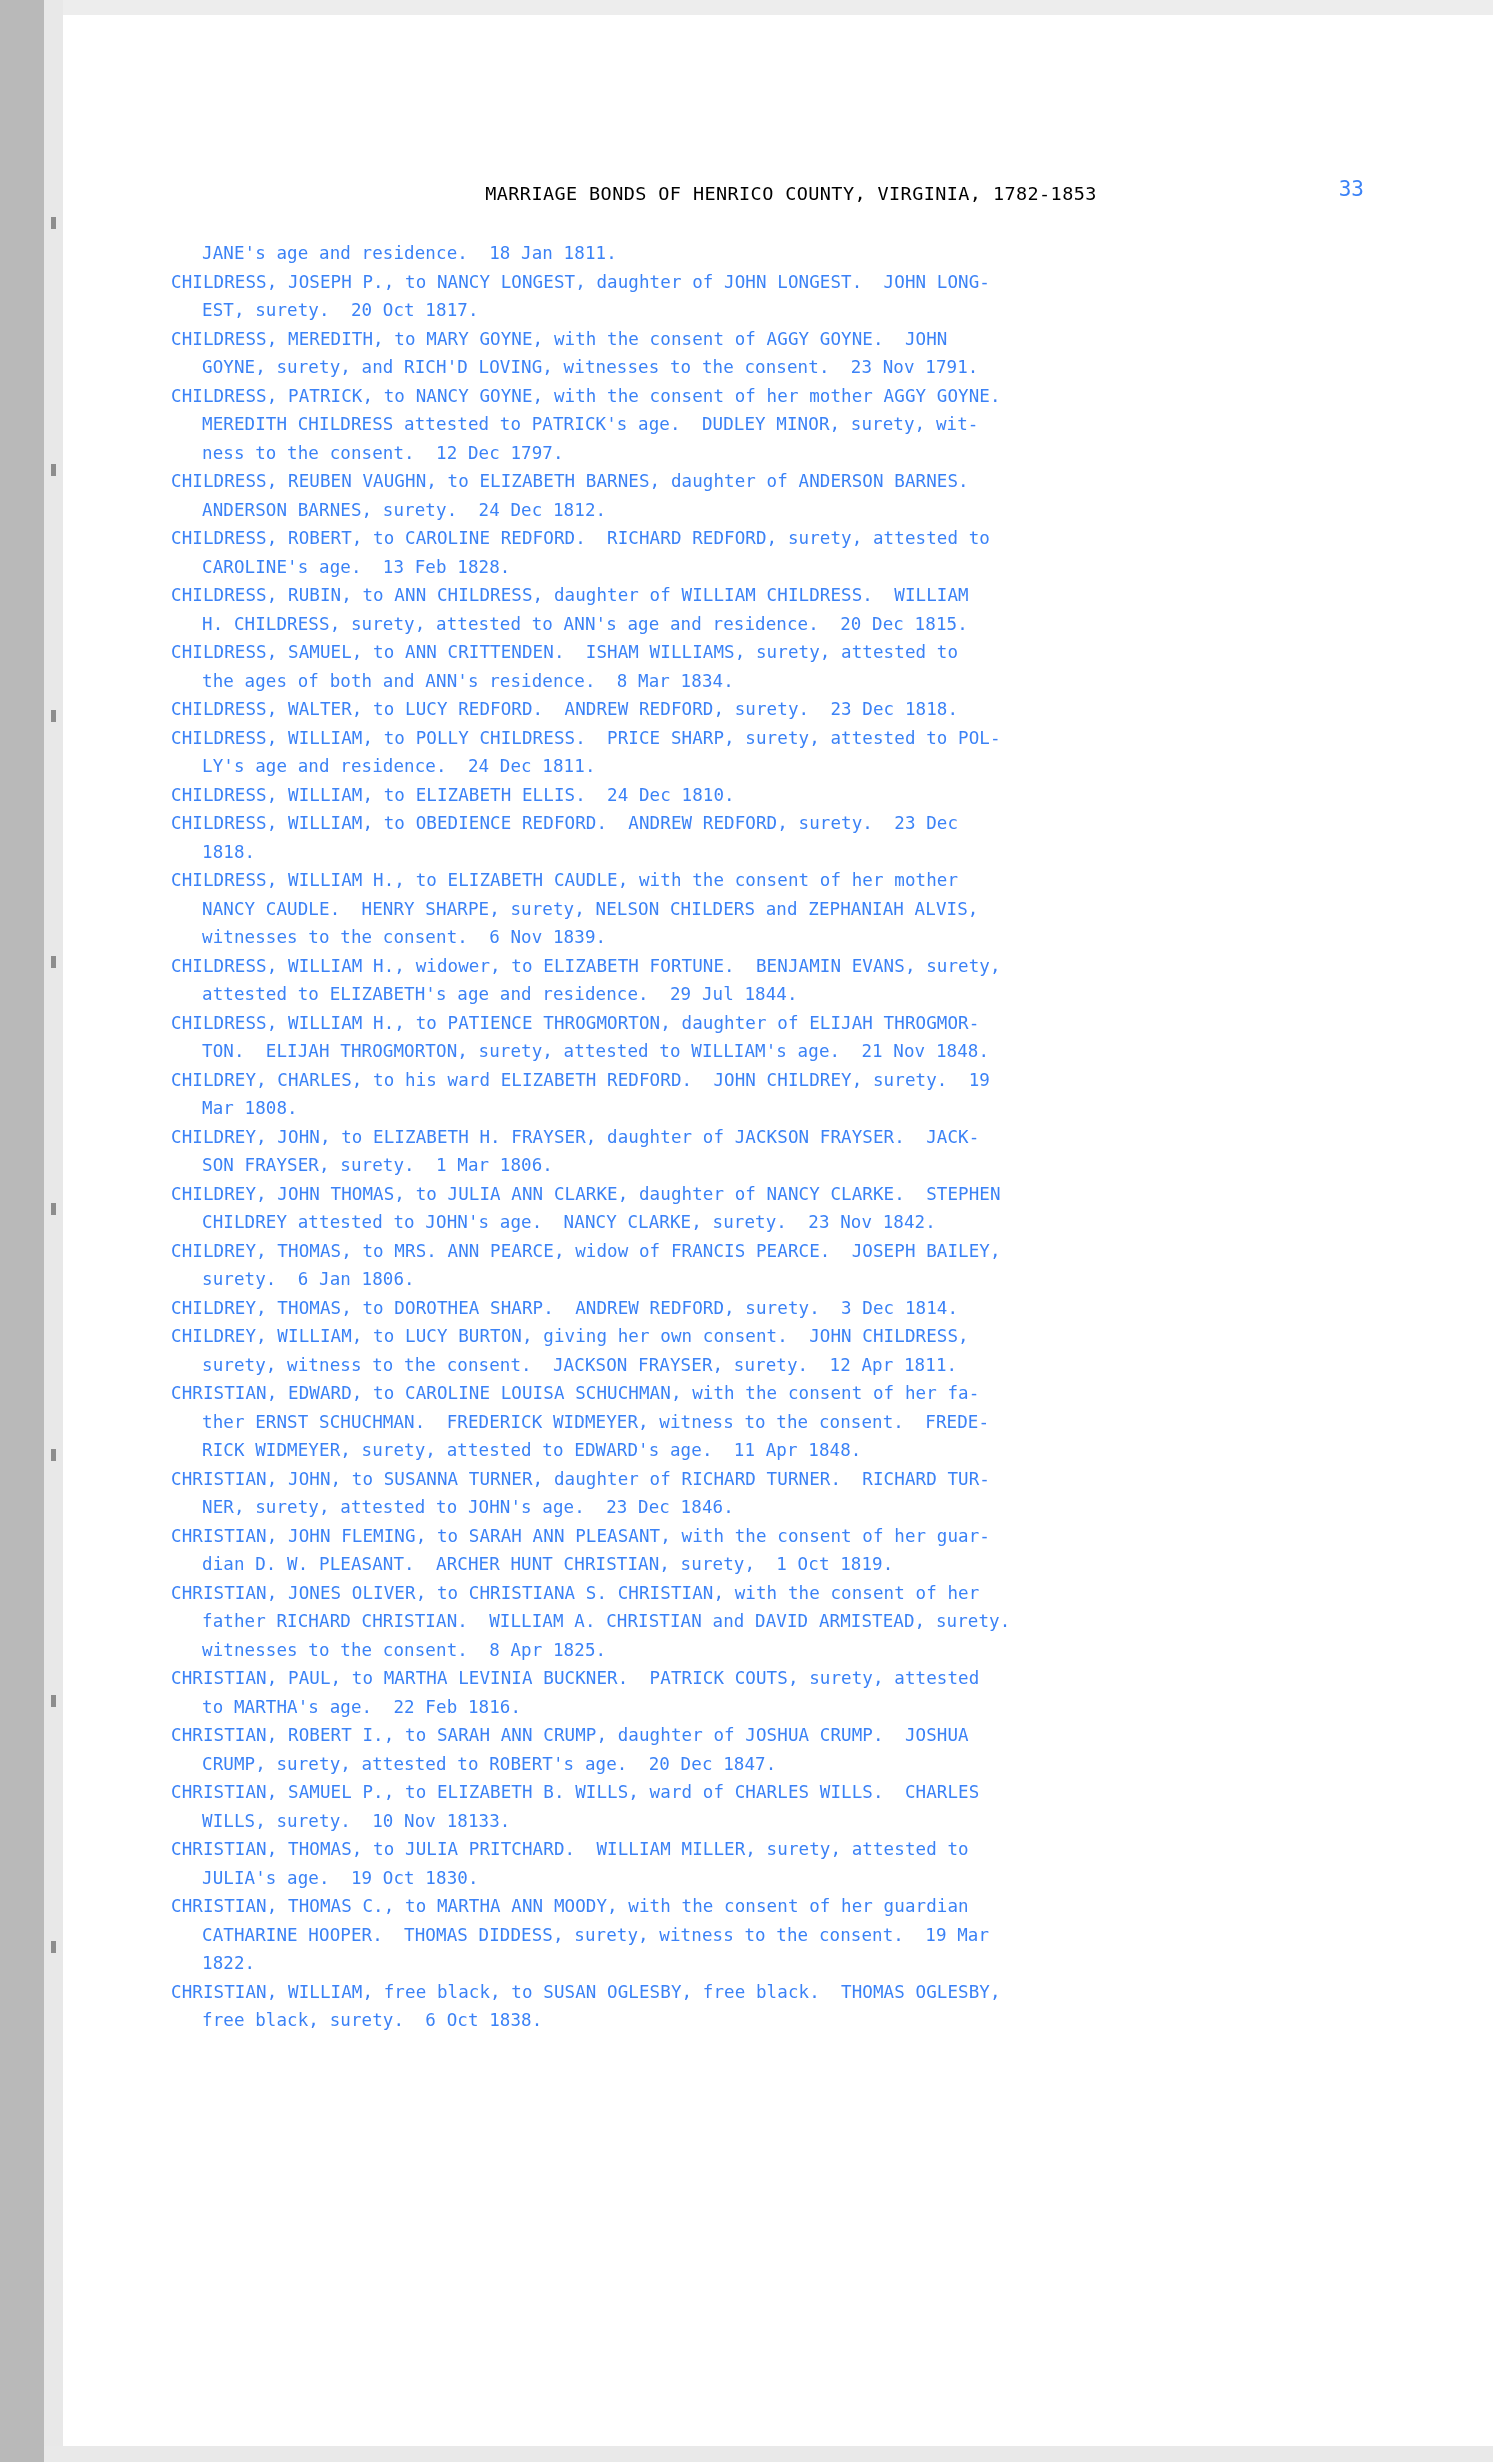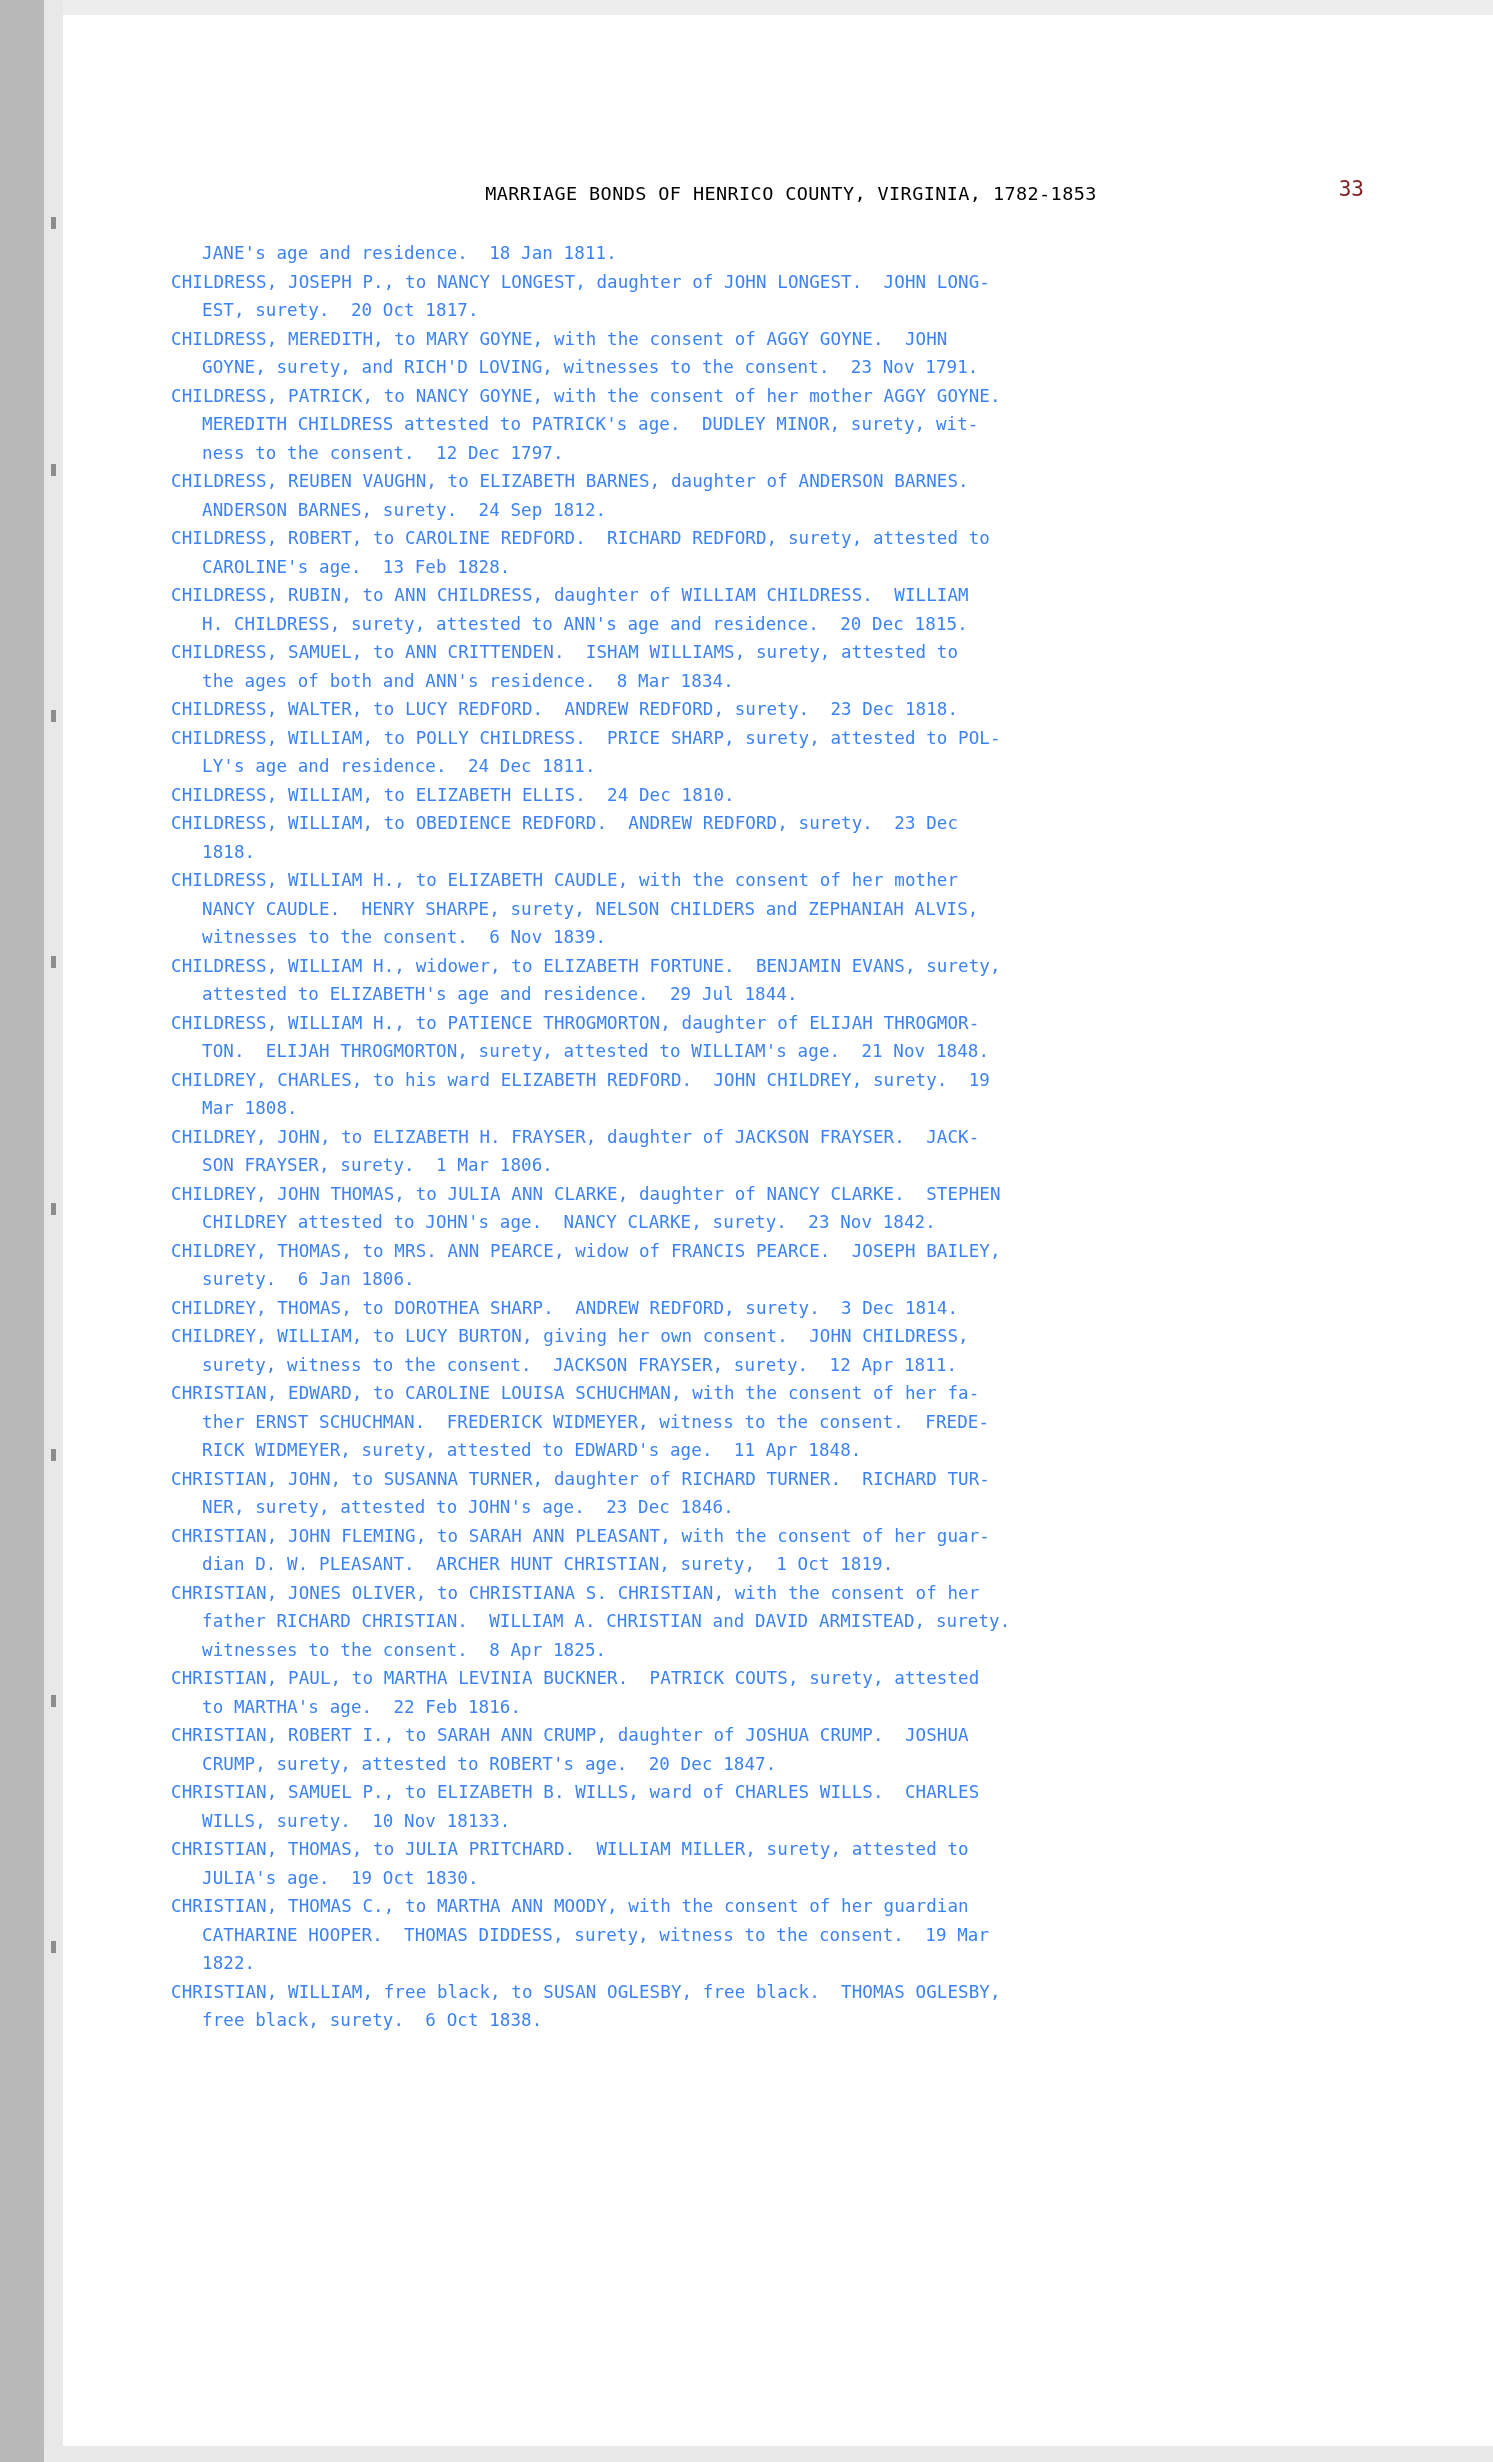--- a/index.html
+++ b/index.html
@@ -70,21 +70,21 @@
     font-size: 18.5px;
     letter-spacing: 0.4px;
     color: #000;
     white-space: nowrap;
   }
   .page-number {
     position: absolute;
     right: 174px;
     top: 177px;
     font-size: 21px;
-    color: #7f1d1d;
+    color: #3b82f6;
   }
   .entries {
     position: absolute;
     top: 239px;
     left: 127px;
     right: 109px;
   }
   .entry {
     font-size: 17.5px;
     line-height: 28.5px;
@@ -123,21 +123,21 @@
     <div class="header">
       <span class="header-title">MARRIAGE BONDS OF HENRICO COUNTY, VIRGINIA, 1782-1853</span>
     </div>
     <div class="page-number">33</div>
 
     <div class="entries" id="entries">
         <div class="entry"><span class="first" style="padding-left: 31px;">JANE's age and residence.  18 Jan 1811.</span></div>
         <div class="entry"><span class="first">CHILDRESS, JOSEPH P., to NANCY LONGEST, daughter of JOHN LONGEST.  JOHN LONG-</span><span class="cont">EST, surety.  20 Oct 1817.</span></div>
         <div class="entry"><span class="first">CHILDRESS, MEREDITH, to MARY GOYNE, with the consent of AGGY GOYNE.  JOHN</span><span class="cont">GOYNE, surety, and RICH'D LOVING, witnesses to the consent.  23 Nov 1791.</span></div>
         <div class="entry"><span class="first">CHILDRESS, PATRICK, to NANCY GOYNE, with the consent of her mother AGGY GOYNE.</span><span class="cont">MEREDITH CHILDRESS attested to PATRICK's age.  DUDLEY MINOR, surety, wit-</span><span class="cont">ness to the consent.  12 Dec 1797.</span></div>
-        <div class="entry"><span class="first">CHILDRESS, REUBEN VAUGHN, to ELIZABETH BARNES, daughter of ANDERSON BARNES.</span><span class="cont">ANDERSON BARNES, surety.  24 Sep 1812.</span></div>
+        <div class="entry"><span class="first">CHILDRESS, REUBEN VAUGHN, to ELIZABETH BARNES, daughter of ANDERSON BARNES.</span><span class="cont">ANDERSON BARNES, surety.  24 Dec 1812.</span></div>
         <div class="entry"><span class="first">CHILDRESS, ROBERT, to CAROLINE REDFORD.  RICHARD REDFORD, surety, attested to</span><span class="cont">CAROLINE's age.  13 Feb 1828.</span></div>
         <div class="entry"><span class="first">CHILDRESS, RUBIN, to ANN CHILDRESS, daughter of WILLIAM CHILDRESS.  WILLIAM</span><span class="cont">H. CHILDRESS, surety, attested to ANN's age and residence.  20 Dec 1815.</span></div>
         <div class="entry"><span class="first">CHILDRESS, SAMUEL, to ANN CRITTENDEN.  ISHAM WILLIAMS, surety, attested to</span><span class="cont">the ages of both and ANN's residence.  8 Mar 1834.</span></div>
         <div class="entry"><span class="first">CHILDRESS, WALTER, to LUCY REDFORD.  ANDREW REDFORD, surety.  23 Dec 1818.</span></div>
         <div class="entry"><span class="first">CHILDRESS, WILLIAM, to POLLY CHILDRESS.  PRICE SHARP, surety, attested to POL-</span><span class="cont">LY's age and residence.  24 Dec 1811.</span></div>
         <div class="entry"><span class="first">CHILDRESS, WILLIAM, to ELIZABETH ELLIS.  24 Dec 1810.</span></div>
         <div class="entry"><span class="first">CHILDRESS, WILLIAM, to OBEDIENCE REDFORD.  ANDREW REDFORD, surety.  23 Dec</span><span class="cont">1818.</span></div>
         <div class="entry"><span class="first">CHILDRESS, WILLIAM H., to ELIZABETH CAUDLE, with the consent of her mother</span><span class="cont">NANCY CAUDLE.  HENRY SHARPE, surety, NELSON CHILDERS and ZEPHANIAH ALVIS,</span><span class="cont">witnesses to the consent.  6 Nov 1839.</span></div>
         <div class="entry"><span class="first">CHILDRESS, WILLIAM H., widower, to ELIZABETH FORTUNE.  BENJAMIN EVANS, surety,</span><span class="cont">attested to ELIZABETH's age and residence.  29 Jul 1844.</span></div>
         <div class="entry"><span class="first">CHILDRESS, WILLIAM H., to PATIENCE THROGMORTON, daughter of ELIJAH THROGMOR-</span><span class="cont">TON.  ELIJAH THROGMORTON, surety, attested to WILLIAM's age.  21 Nov 1848.</span></div>

